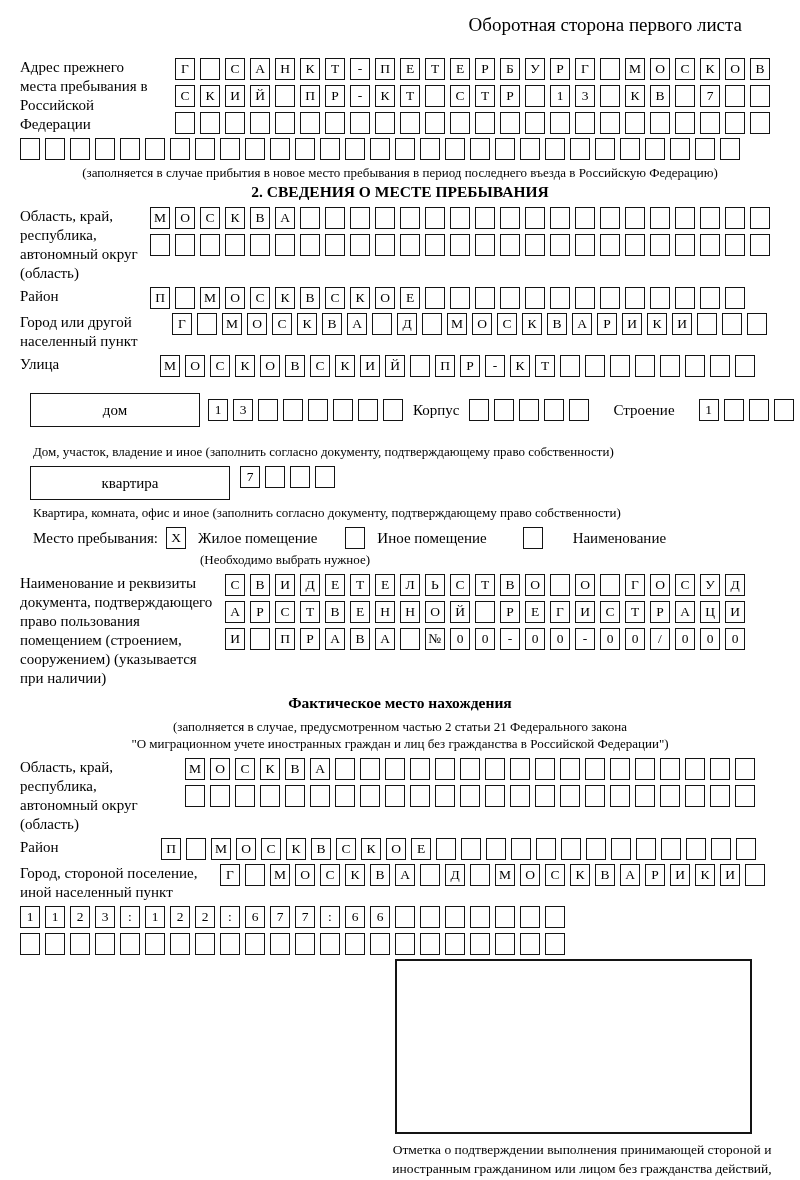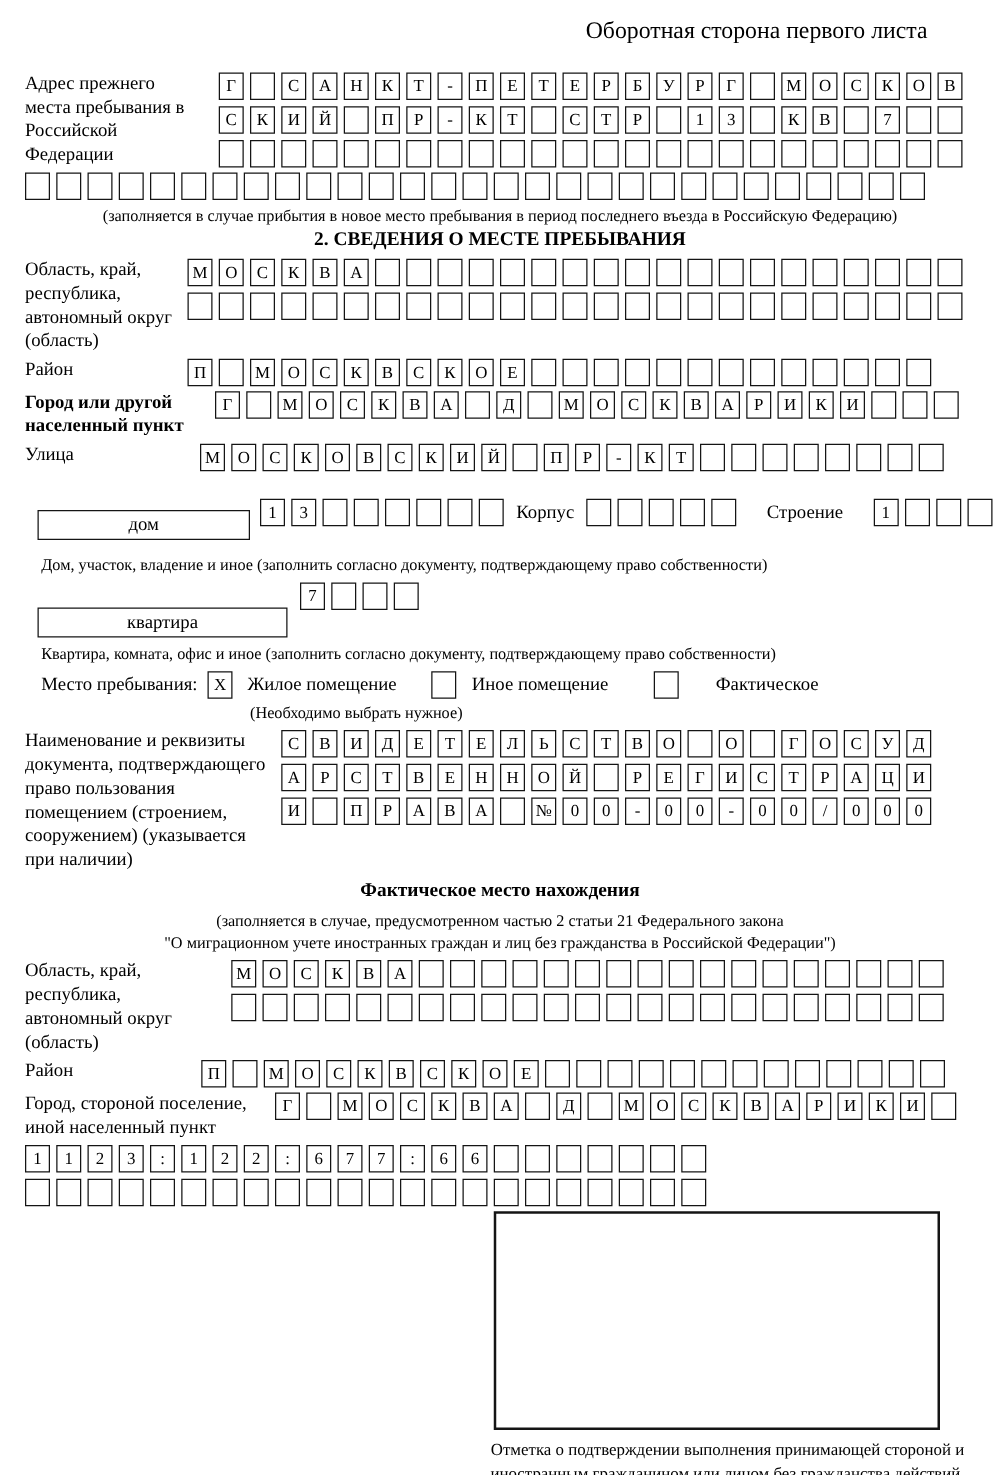--- a/index.html
+++ b/index.html
@@ -13,28 +13,28 @@
   .flabel{font-size:15px;line-height:19px;flex:none;}
   .flabel .inner{display:block;}
   .boxcol{display:flex;flex-direction:column;gap:5px;}
   .boxes{display:flex;gap:5px;flex-wrap:nowrap;}
   .cbox{
     width:20px;height:22px;flex:none;box-sizing:border-box;
     border:1.5px solid #141414;display:inline-flex;align-items:center;justify-content:center;
     font-size:13.5px;line-height:1;background:#fff;
   }
   .widebox{
-    border:1.5px solid #141414;height:24px;box-sizing:border-box;flex:none;
-    display:flex;align-items:center;justify-content:center;font-size:15px;background:#fff;margin-top:20px;
+    border:1.5px solid #141414;height:34px;box-sizing:border-box;flex:none;
+    display:flex;align-items:center;justify-content:center;font-size:15px;background:#fff;
   }
   .note{font-size:13px;line-height:17px;}
   .cnote{text-align:center;}
   .title{font-weight:bold;text-align:center;font-size:15.5px;margin:2px 20px 6px 0;}
   .inlabel{font-size:15px;line-height:26px;flex:none;}
-  .w155{width:155px;} .w130{width:130px;} .w152{width:152px;font-weight:bold;} .w140{width:140px;}
+  .w155{width:155px;} .w130{width:130px;} .w152{width:152px;} .w140{width:140px;}
   .w205{width:205px;} .w165{width:165px;} .w141{width:141px;} .w200{width:200px;}
   .mesto-row{display:flex;align-items:center;margin:6px 0 2px 13px;font-size:15px;}
   .mesto-row .cbox{margin:0 12px 0 8px;}
   .stamp-box{margin-left:375px;width:357px;height:175px;border:2px solid #141414;box-sizing:border-box;}
   .stamp-caption{width:400px;margin:6px 0 0 362px;text-align:center;font-size:13.5px;line-height:19px;}
   .mt6{margin-top:6px;}
 </style>
 </head>
 <body>
 
@@ -363,21 +363,21 @@
         <span class="cbox">X</span>
       </span>
     <span>Жилое помещение</span>
     <span class="boxes" style="margin-left:20px">
         <span class="cbox"></span>
       </span>
     <span>Иное помещение</span>
     <span class="boxes" style="margin-left:28px">
         <span class="cbox"></span>
       </span>
-    <span style="margin-left:18px">Фактическое</span>
+    <span style="margin-left:18px">Наименование</span>
   </div>
   <div class="note" style="margin-left:180px">(Необходимо выбрать нужное)</div>
 
   <div class="frow mt6">
     <div class="flabel w205">
       <span class="inner" style="max-width:196px">Наименование и реквизиты документа, подтверждающего право пользования помещением (строением, сооружением) (указывается при наличии)</span>
     </div>
     <div class="boxcol">
       <div class="boxes">
           <span class="cbox">С</span>

